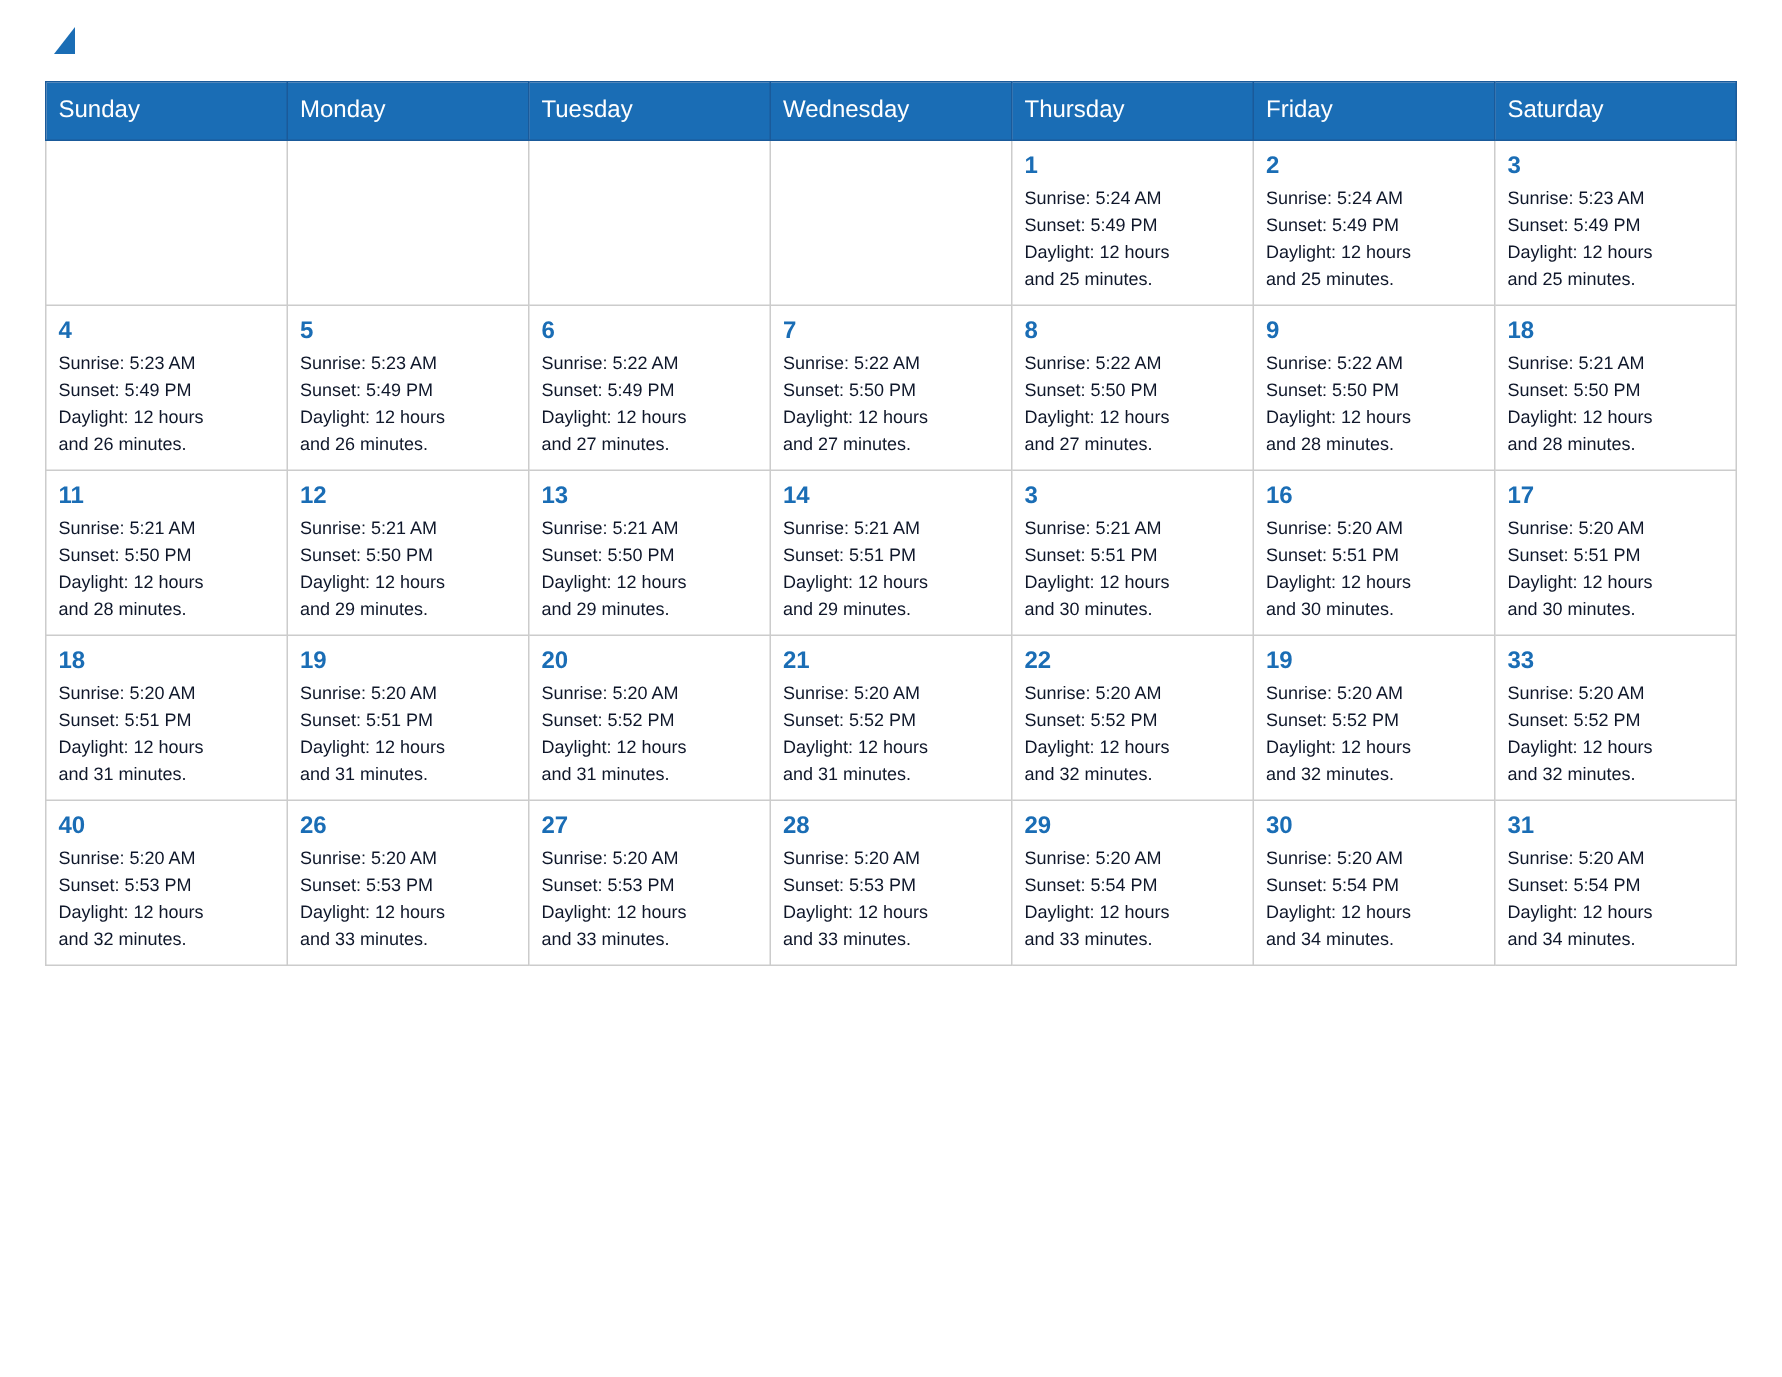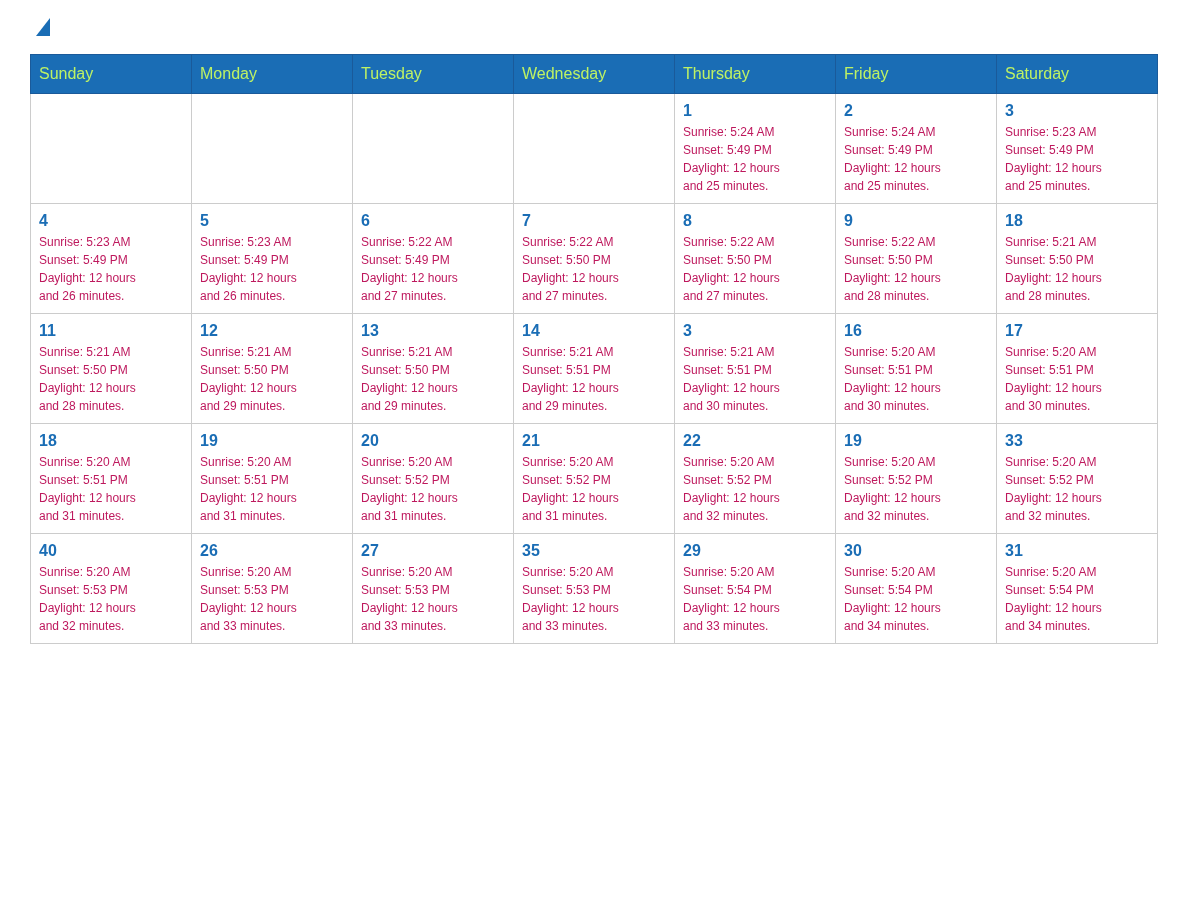--- a/index.html
+++ b/index.html
@@ -51,21 +51,21 @@
       color: #333;
       margin-bottom: 16px;
     }
     .calendar {
       width: 100%;
       border-collapse: collapse;
       border: 1px solid #ccc;
     }
     .calendar th {
       background-color: #1a6db5;
-      color: #bef264;
+      color: #ffffff;
       font-size: 16px;
       font-weight: normal;
       padding: 10px 8px;
       text-align: left;
       border: 1px solid #1a5a9a;
     }
     .calendar td {
       vertical-align: top;
       border: 1px solid #ccc;
       padding: 6px 8px;
@@ -74,21 +74,21 @@
     }
     .day-number {
       font-size: 16px;
       font-weight: bold;
       color: #1a6db5;
       display: block;
       margin-bottom: 3px;
     }
     .day-info {
       font-size: 12px;
-      color: #be185d;
+      color: #0f172a;
       line-height: 1.5;
     }
     .empty-cell {
       background: #fff;
     }
     .week-row td {
       padding-top: 8px;
       padding-bottom: 8px;
     }
   </style>
@@ -315,21 +315,21 @@
 and 33 minutes.</div>
         </td>
         <td>
           <span class="day-number">27</span>
           <div class="day-info" style="white-space: pre-line;">Sunrise: 5:20 AM
 Sunset: 5:53 PM
 Daylight: 12 hours
 and 33 minutes.</div>
         </td>
         <td>
-          <span class="day-number">35</span>
+          <span class="day-number">28</span>
           <div class="day-info" style="white-space: pre-line;">Sunrise: 5:20 AM
 Sunset: 5:53 PM
 Daylight: 12 hours
 and 33 minutes.</div>
         </td>
         <td>
           <span class="day-number">29</span>
           <div class="day-info" style="white-space: pre-line;">Sunrise: 5:20 AM
 Sunset: 5:54 PM
 Daylight: 12 hours

